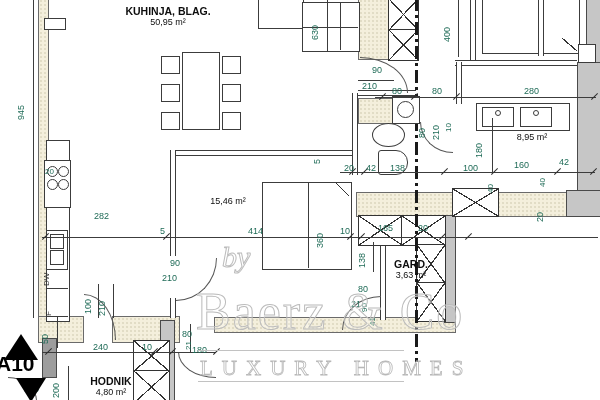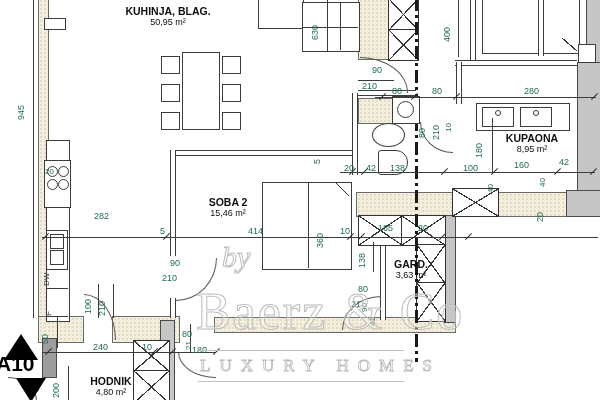--- a/index.html
+++ b/index.html
@@ -174,25 +174,23 @@
   <div class="tick" style="left:212px;top:351px;"></div>
 
   <div id="rooms">
       <div class="room" style="left: 98px; top: 5px; width: 140px;">
         <span class="nm">KUHINJA, BLAG.</span>
         <span class="ar">50,95 m²</span>
       </div>
       <div class="room" style="left: 489px; top: 0px; width: 100px;">
       </div>
       <div class="room" style="left: 178px; top: 196px; width: 100px;">
-        <span class="nm">SOBA 2</span>
         <span class="ar">15,46 m²</span>
       </div>
       <div class="room" style="left: 482px; top: 132px; width: 100px;">
-        <span class="nm">KUPAONA</span>
         <span class="ar">8,95 m²</span>
       </div>
       <div class="room" style="left: 381px; top: 258px; width: 60px;">
         <span class="nm">GARD.</span>
         <span class="ar">3,63 m²</span>
       </div>
       <div class="room" style="left: 71px; top: 375px; width: 80px;">
         <span class="nm">HODNIK</span>
         <span class="ar">4,80 m²</span>
       </div>
@@ -248,16 +246,16 @@
       <span class="dim" style="left: 45px; top: 168px; font-size: 8px;">20</span>
     </div>
 
   <div class="tri" style="left:4px;top:334px;border-left:17px solid transparent;border-right:17px solid transparent;border-bottom:26px solid #000;"></div>
   <span class="a10" style="left:-4px;top:352px;">A10</span>
   <div class="tri" style="left:16px;top:378px;border-left:15px solid transparent;border-right:15px solid transparent;border-top:24px solid #000;"></div>
 
   <span class="wm" style="left:196px;top:282px;font-size:52px;letter-spacing:2px;">Baerz &amp; Co</span>
   <span class="wm" style="left:222px;top:240px;font-size:30px;font-style:italic;">by</span>
   <div class="wmline" style="left:198px;top:350px;width:206px;"></div>
-  <span class="wm" style="left:200px;top:356px;font-size:17px;letter-spacing:9px;-webkit-text-stroke:0.8px #b8b8b8;">LUXURY HOMES</span>
+  <span class="wm" style="left:200px;top:356px;font-size:21px;letter-spacing:9px;-webkit-text-stroke:0.8px #b8b8b8;">LUXURY HOMES</span>
   <div class="wmline" style="left:198px;top:381px;width:206px;"></div>
 
 </div>
 
 </body></html>

